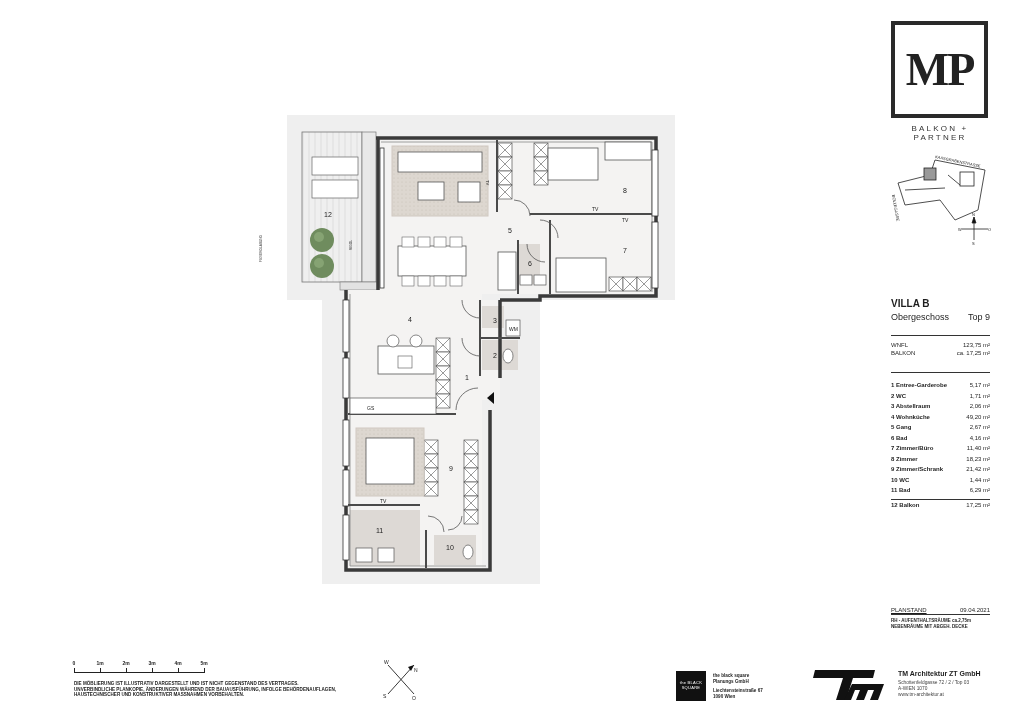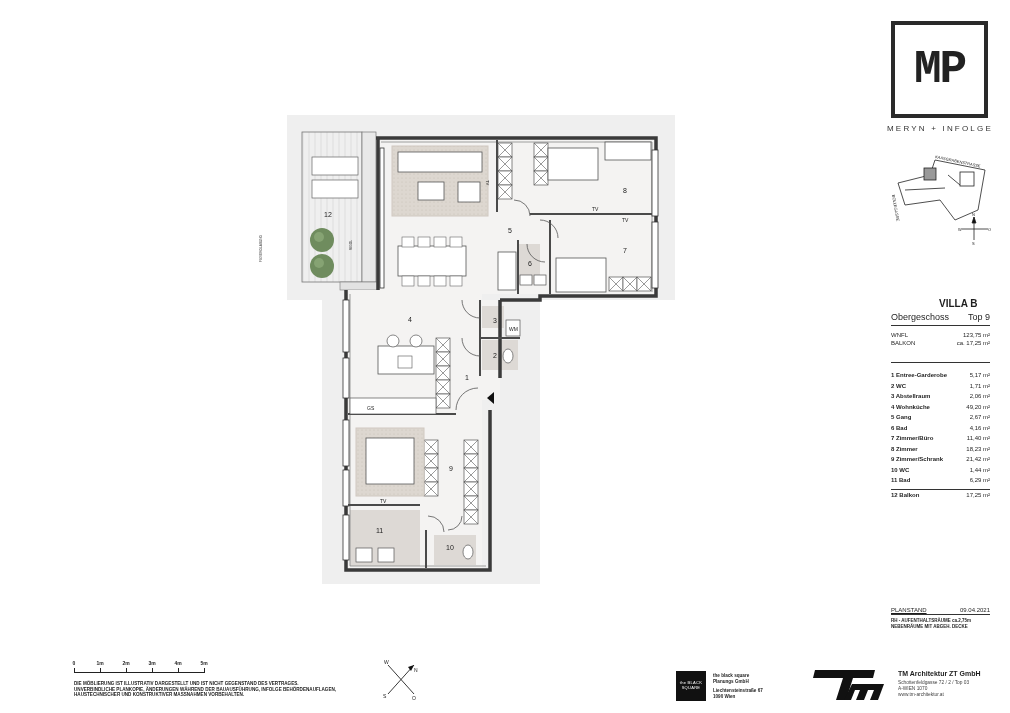--- a/index.html
+++ b/index.html
@@ -4,27 +4,27 @@
 <style>
   * { box-sizing: border-box; margin: 0; padding: 0; }
   html, body { width: 1010px; height: 713px; background: #ffffff; overflow: hidden; }
   body { position: relative; font-family: "Liberation Sans", sans-serif; color: #1e1e1e; }
 
   
   .plan { position: absolute; left: 0; top: 0; width: 1010px; height: 713px; }
 
   
   .logo-box { position: absolute; left: 891px; top: 21px; width: 97px; height: 97px; border: 4px solid #2a2a2a; display: flex; align-items: center; justify-content: center; }
-  .logo-mark { font-family: Liberation Mono, monospace; font-size: 46px; font-weight: bold; letter-spacing: -2px; color: #222; }
+  .logo-mark { font-family: Liberation Serif, serif; font-size: 46px; font-weight: bold; letter-spacing: -2px; color: #222; }
   .logo-sub { position: absolute; left: 885px; top: 124px; width: 110px; text-align: center; font-size: 8px; letter-spacing: 2.2px; color: #333; }
 
   
   .info { position: absolute; left: 891px; top: 298px; width: 99px; }
-  .info .title { font-size: 10px; font-weight: bold; margin-left: 48px; }
-  .info .subtitle { display: flex; justify-content: space-between; font-size: 9px; margin-top: 3px; padding-bottom: 3px; border-bottom: 1px solid #333; }
+  .info .title { font-size: 10px; font-weight: bold; }
+  .info .subtitle { display: flex; justify-content: space-between; font-size: 9px; margin-top: 3px; padding-bottom: 13px; border-bottom: 1px solid #333; }
   .info .area-row { display: flex; justify-content: space-between; font-size: 6px; line-height: 8px; }
   .info .areas { margin-top: 5px; padding-bottom: 15px; border-bottom: 1px solid #333; }
   .info .rooms { margin-top: 7px; }
   .info .room-row { display: flex; justify-content: space-between; font-size: 6px; font-weight: bold; line-height: 10.5px; }
   .info .room-row .val { font-weight: normal; }
   .info .room-total { margin-top: 3px; padding-top: 2px; border-top: 1px solid #333; display: flex; justify-content: space-between; font-size: 6px; font-weight: bold; }
   .info .room-total .val { font-weight: normal; }
 
   .planstand { position: absolute; left: 891px; top: 607px; width: 99px; }
   .planstand .ps-row { display: flex; justify-content: space-between; font-size: 6px; border-bottom: 1px solid #333; padding-bottom: 1px; }
@@ -274,21 +274,21 @@
 
   <g class="tm-shape" fill="#111">
     <polygon points="815,670 875,670 873,678 853,678 846,700 836,700 843,678 813,678"></polygon>
     <polygon points="852,684 884,684 878,700 870,700 874,690 868,690 864,700 856,700 860,690 855,690 851,700 844,700"></polygon>
   </g>
 </svg>
 
 <div class="logo-box">
   <span class="logo-mark">MP</span>
 </div>
-<div class="logo-sub">MERYN + INFOLGE</div>
+<div class="logo-sub">BALKON + PARTNER</div>
 
 <div class="info">
   <div class="title">VILLA B</div>
   <div class="subtitle">
     <span>Obergeschoss</span>
     <span>Top 9</span>
   </div>
   <div class="areas">
     <div class="area-row">
       <span>WNFL</span>

